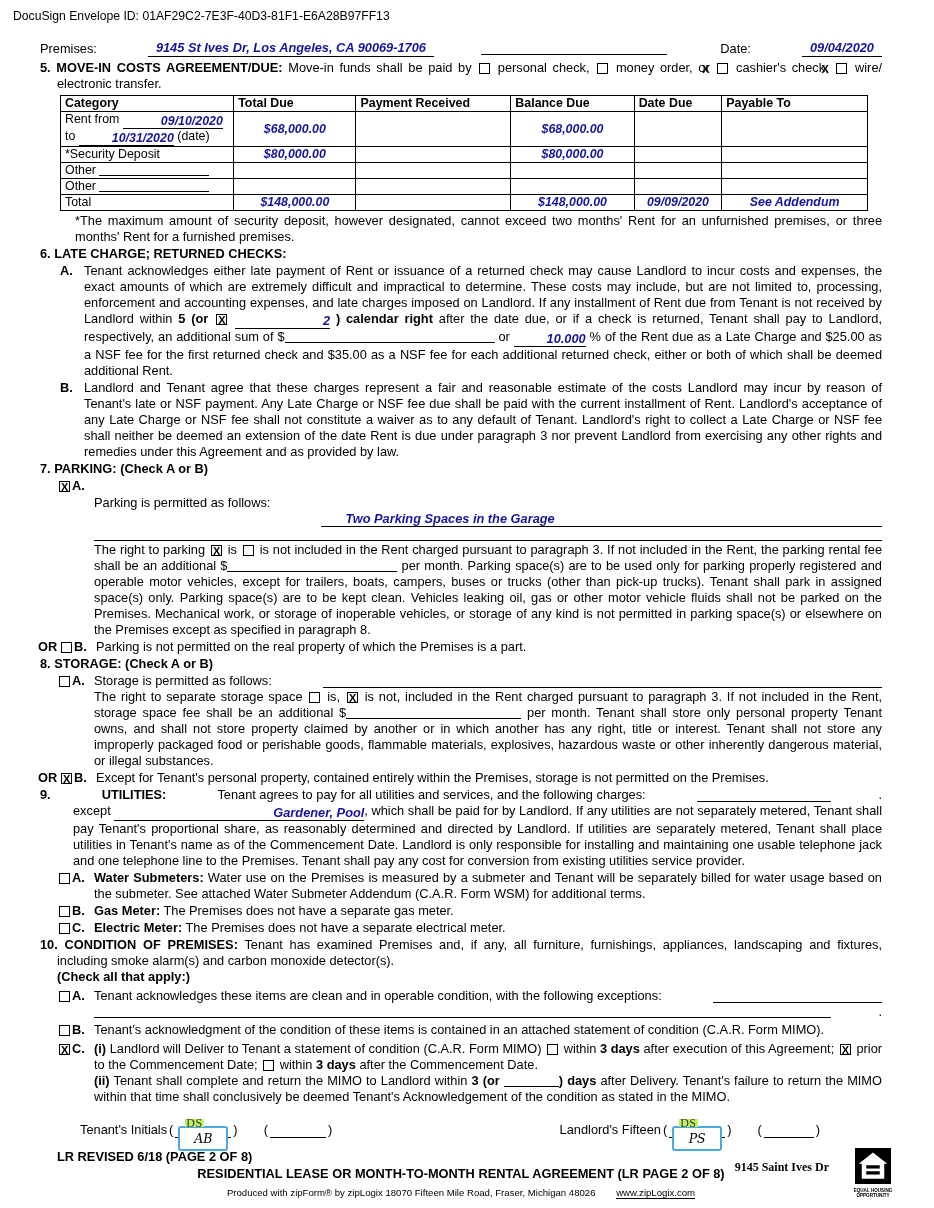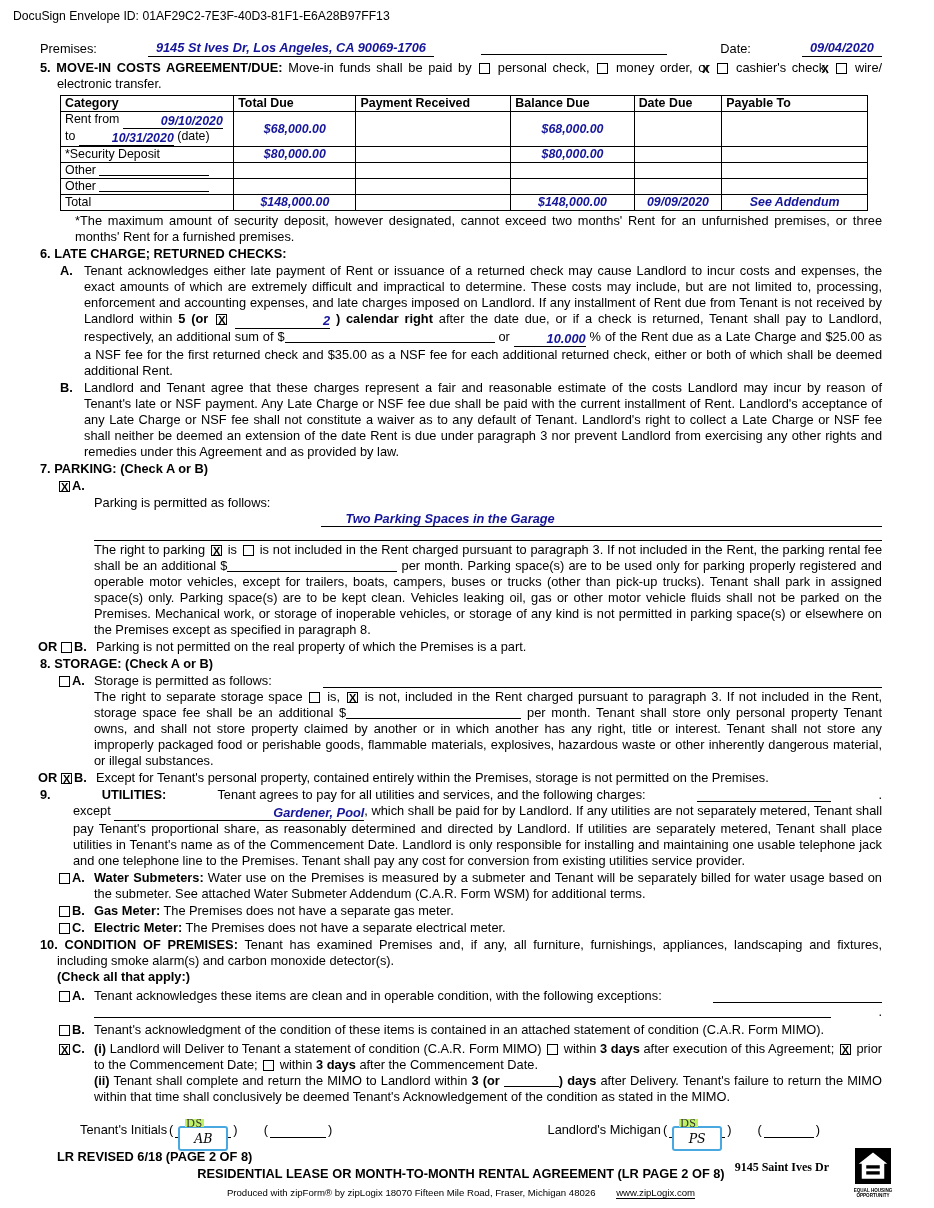--- a/index.html
+++ b/index.html
@@ -319,21 +319,21 @@
   <div class="initials-row">
     <span class="init-label">Tenant's Initials</span>
     <span class="paren">(</span>
     <span class="init-slot"><span class="ds-stamp"><span class="ds-tag">DS</span><span class="ds-init">AB</span></span></span>
     <span class="paren">)</span>
     <span class="init-gap"></span>
     <span class="paren">(</span>
     <span class="init-slot"></span>
     <span class="paren">)</span>
 
-    <span style="margin-left:auto;">Landlord's Michigan</span>
+    <span style="margin-left:auto;">Landlord's Fifteen</span>
     <span class="paren">(</span>
     <span class="init-slot"><span class="ds-stamp"><span class="ds-tag">DS</span><span class="ds-init">PS</span></span></span>
     <span class="paren">)</span>
     <span class="init-gap"></span>
     <span class="paren">(</span>
     <span class="init-slot" style="width:50px;"></span>
     <span class="paren">)</span>
     <span style="width:60px;"></span>
   </div>
 

